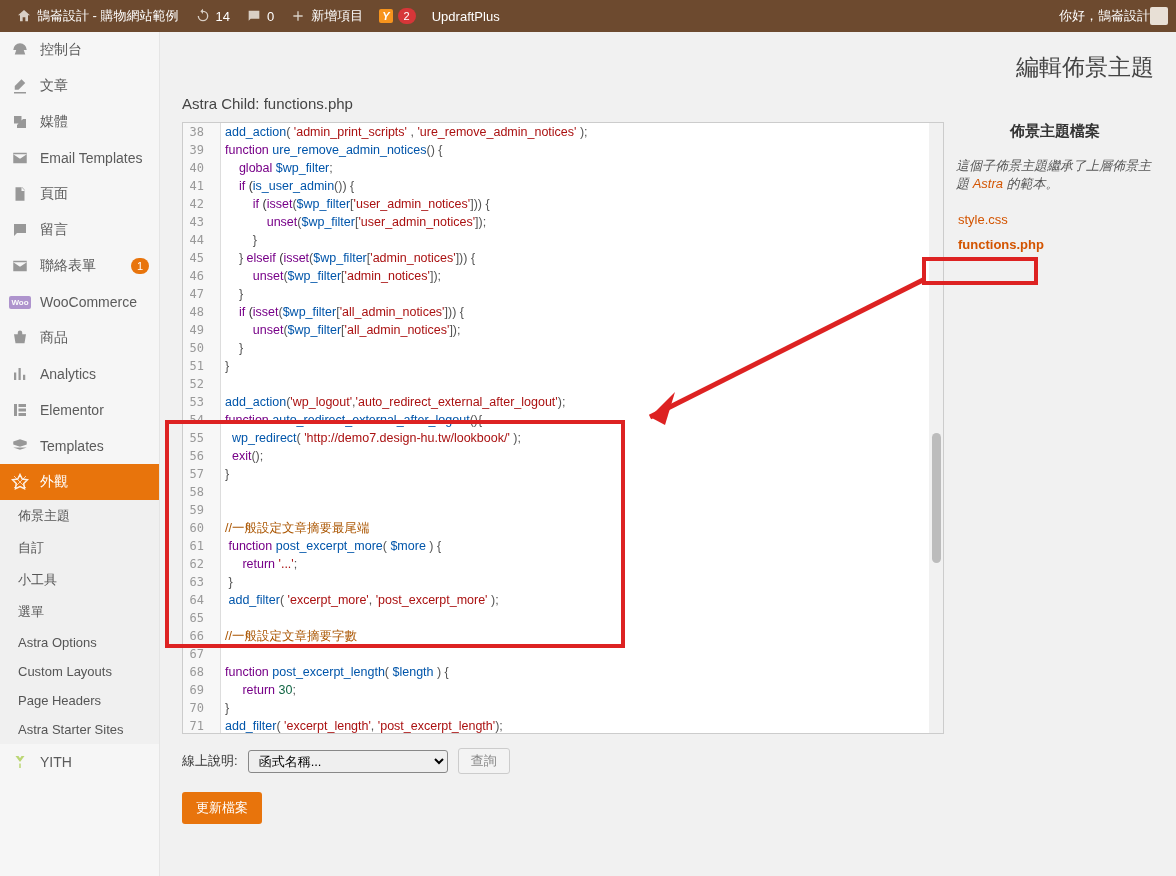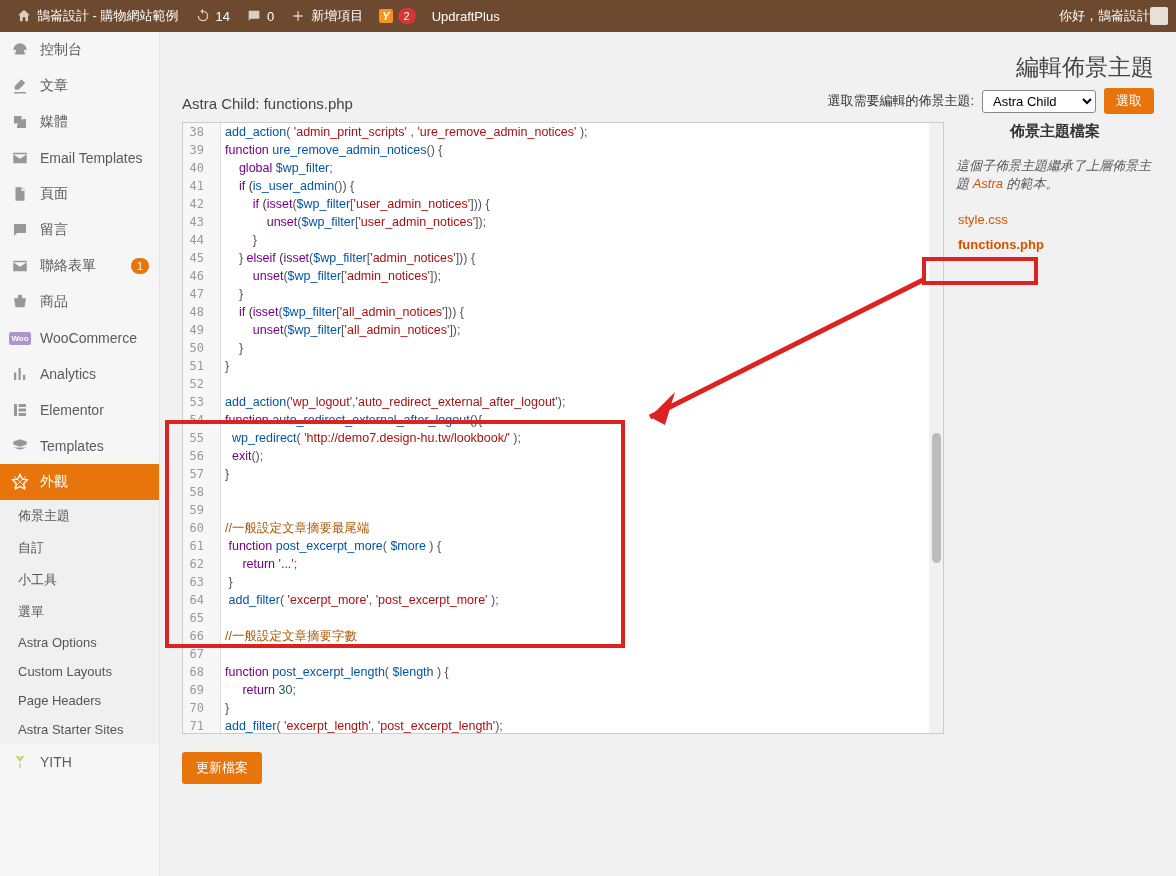--- a/index.html
+++ b/index.html
@@ -161,31 +161,31 @@
           <span class="micon">
             <svg viewBox="0 0 24 24">
               <path d="M3 5h18v14H3zM3 7l9 6 9-6"></path>
             </svg>
           </span>
           <span>聯絡表單</span>
           <span class="count-badge">1</span>
         </div>
         <div class="menu-item">
           <span class="micon">
+            <span class="woo-badge">Woo</span>
+          </span>
+          <span>WooCommerce</span>
+        </div>
+        <div class="menu-item">
+          <span class="micon">
             <svg viewBox="0 0 24 24">
               <path d="M4 7h16l-2 12H6zM9 7V5a3 3 0 016 0v2"></path>
             </svg>
           </span>
           <span>商品</span>
-        </div>
-        <div class="menu-item">
-          <span class="micon">
-            <span class="woo-badge">Woo</span>
-          </span>
-          <span>WooCommerce</span>
         </div>
         <div class="menu-item">
           <span class="micon">
             <svg viewBox="0 0 24 24">
               <path d="M4 20V10h3v10zm6 0V4h3v16zm6 0v-7h3v7z"></path>
             </svg>
           </span>
           <span>Analytics</span>
         </div>
         <div class="menu-item">
@@ -233,25 +233,20 @@
             </svg>
           </span>
           <span>YITH</span>
         </div>
       </div>
   </div>
 
   <div class="main">
     <h1>編輯佈景主題</h1>
 
-    <div class="theme-select-row">
-      <span>選取需要編輯的佈景主題:</span>
-      <select><option>Astra Child</option></select>
-      <button class="btn-primary">選取</button>
-    </div>
 
     <div class="subtitle">Astra Child: functions.php</div>
 
     <div class="editor-area">
       <div class="code-box">
         <div class="gutter" id="gutter">38
 39
 40
 41
 42
@@ -329,20 +324,25 @@
         <div class="files-desc">
           <span>這個子佈景主題繼承了上層佈景主題 </span><span class="link">Astra</span><span> 的範本。</span>
         </div>
         <div id="files-list">
             <div class="file-link">style.css</div>
             <div class="file-link active">functions.php</div>
           </div>
       </div>
     </div>
 
+    <div class="help-row">
+      <span>線上說明:</span>
+      <select><option>函式名稱...</option></select>
+      <button>查詢</button>
+    </div>
 
     <button class="update-btn">更新檔案</button>
 
     
     <div class="annot-box" style="left:5px;top:388px;width:460px;height:228px;"></div>
     <div class="annot-box" style="left:762px;top:225px;width:116px;height:28px;"></div>
     <svg class="annot-arrow" style="left:460px;top:235px;width:320px;height:170px;" viewBox="0 0 320 170">
       <line x1="305" y1="12" x2="30" y2="150" stroke="#d22" stroke-width="5"></line>
       <polygon points="30,150 55,125 45,158" fill="#d22"></polygon>
     </svg>

